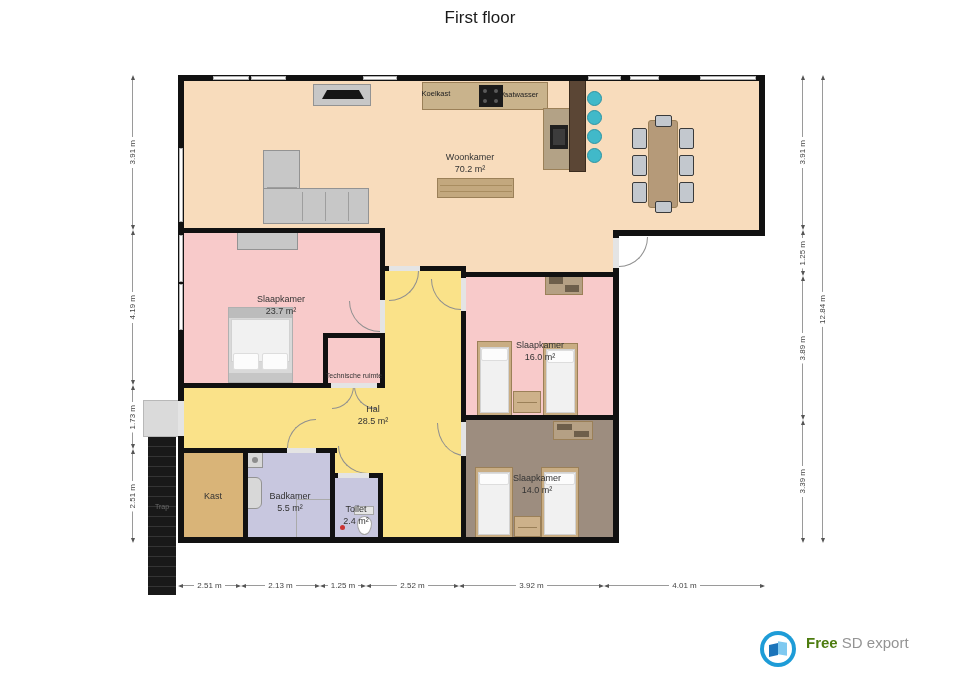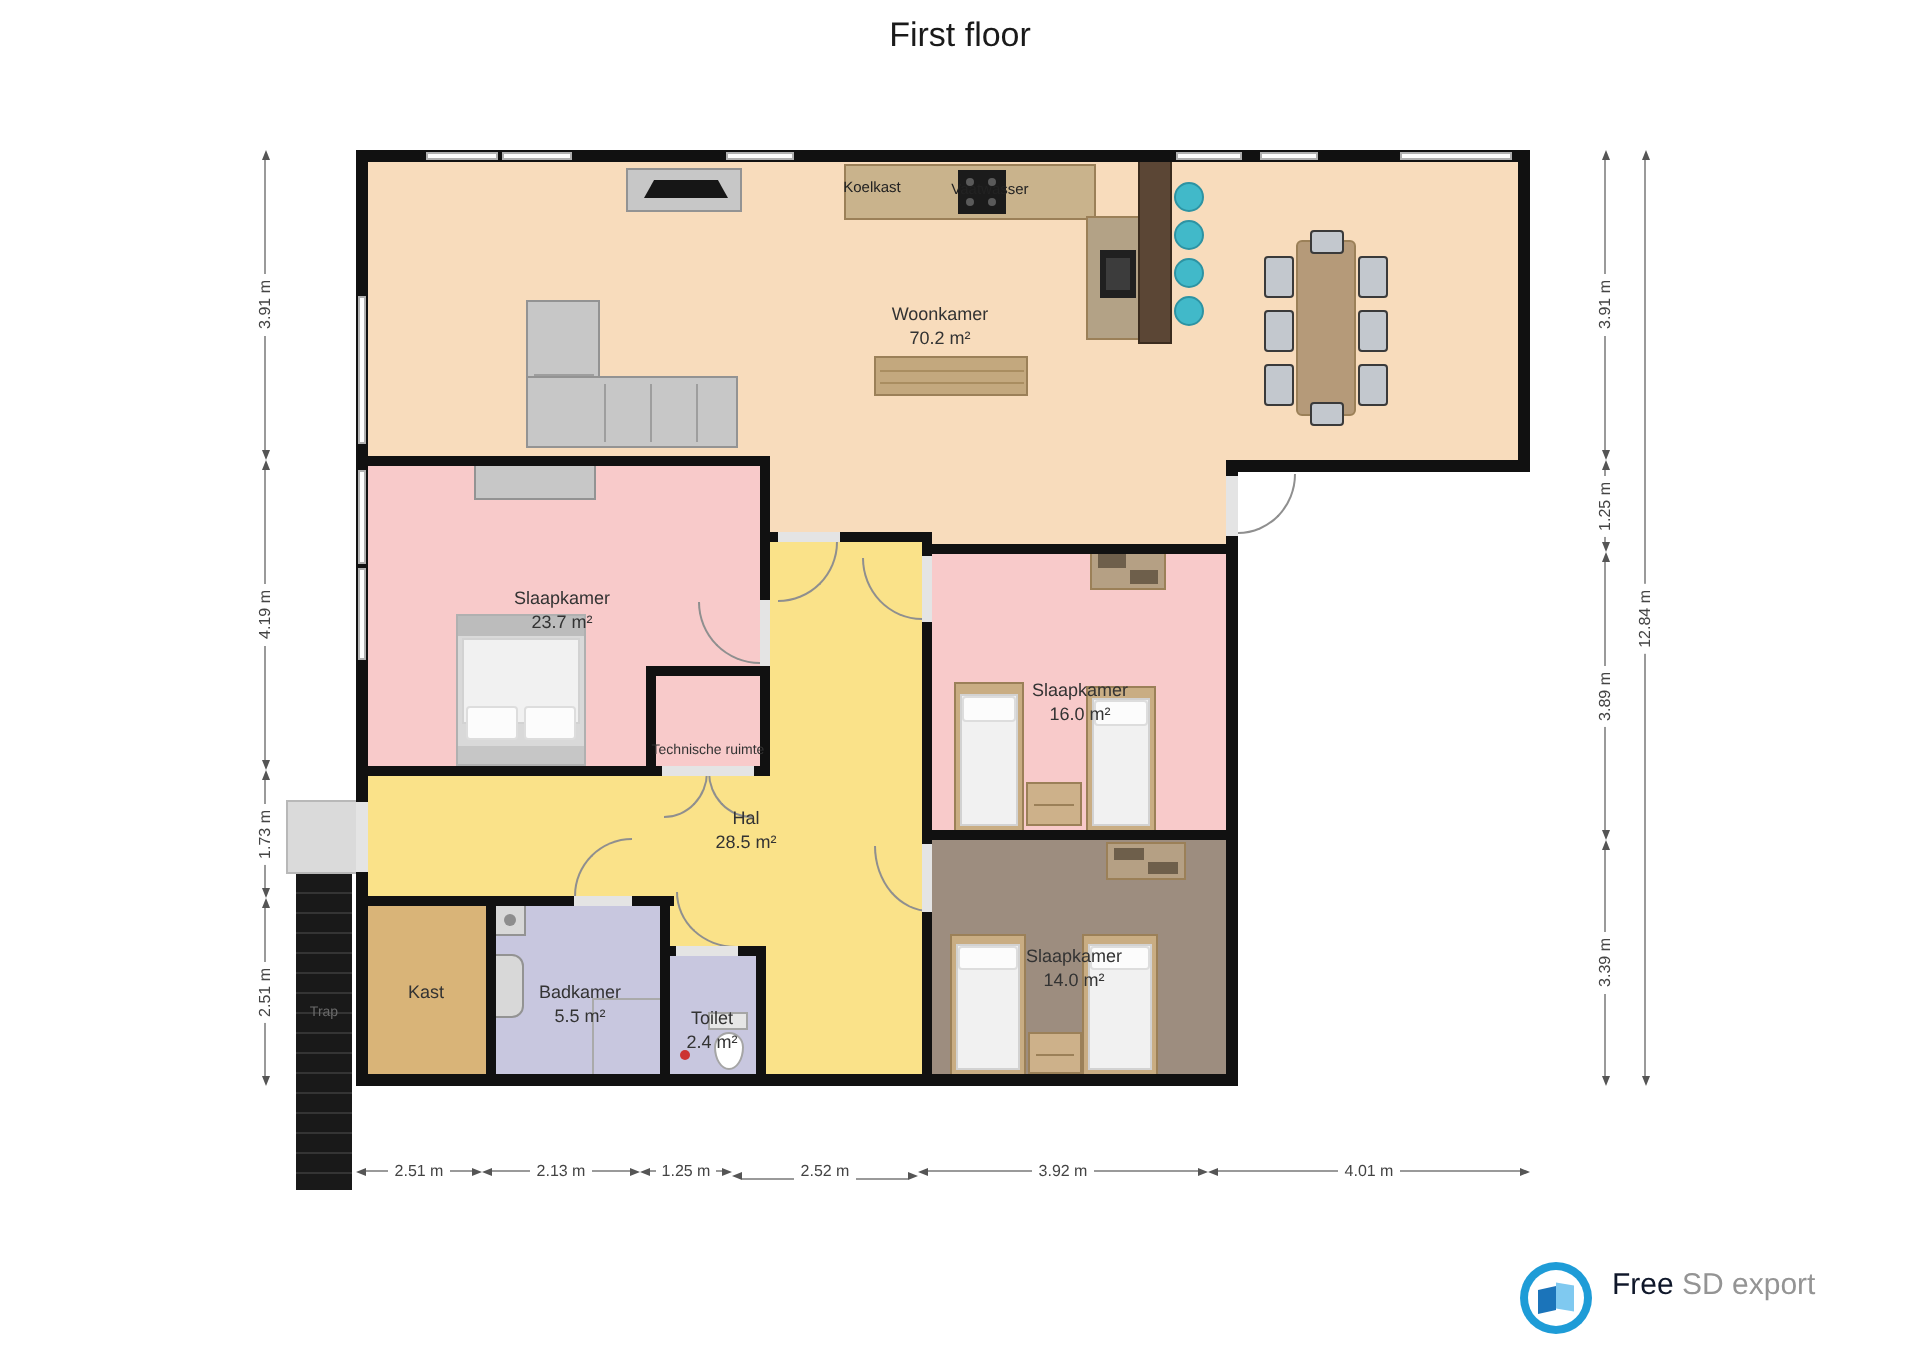--- a/index.html
+++ b/index.html
@@ -57,21 +57,21 @@
   .footer { position:absolute; left:760px; top:628px; width:190px; height:46px; z-index:6; }
   .logo   { position:absolute; left:0; top:3px; width:36px; height:36px; border-radius:50%;
             background:#1e9cd7; }
   .logo .inner { position:absolute; left:4px; top:4px; width:28px; height:28px;
                  border-radius:50%; background:#fff; overflow:hidden; }
   .logo .h1 { position:absolute; left:5px; top:9px; width:9px; height:12px;
               background:#1b74ba; transform:skewY(-12deg); }
   .logo .h2 { position:absolute; left:14px; top:7px; width:9px; height:13px;
               background:#7fc9f0; transform:skewY(10deg); }
   .ftop  { position:absolute; left:46px; top:6px; font-size:15px; color:#949494; }
-  .ftop b { color:#0f172a; font-weight:normal; }
+  .ftop b { color:#4d7c0f; font-weight:bold; }
   .fbrand{ position:absolute; left:45px; top:18px; font-size:27px; color:#5f5f5f; }
 </style>
 </head>
 <body>
 
 <div id="stage">
 
   <div class="title">First floor</div>
 
 
@@ -89,21 +89,21 @@
       <span class="ln"></span>
       <span class="ar"></span>
   </div>
   <div class="dimh" style="left:320px;top:581px;width:46px;">
     <span class="al"></span>
       <span class="ln"></span>
       <span class="lb">1.25 m</span>
       <span class="ln"></span>
       <span class="ar"></span>
   </div>
-  <div class="dimh" style="left:366px;top:581px;width:93px;align-items:flex-end;">
+  <div class="dimh" style="left:366px;top:581px;width:93px;">
     <span class="al"></span>
       <span class="ln"></span>
       <span class="lb">2.52 m</span>
       <span class="ln"></span>
       <span class="ar"></span>
   </div>
   <div class="dimh" style="left:459px;top:581px;width:145px;">
     <span class="al"></span>
       <span class="ln"></span>
       <span class="lb">3.92 m</span>
@@ -369,21 +369,21 @@
   </div>
   <div class="rlabel" style="left:240px;top:491px;width:100px;">
     <div>Badkamer</div>
     <div>5.5 m²</div>
   </div>
   <div class="rlabel" style="left:316px;top:504px;width:80px;">
     <div>Toilet</div>
     <div>2.4 m²</div>
   </div>
   <div class="applabel" style="left:406px;top:89px;width:60px;">Koelkast</div>
-  <div class="applabel" style="left:465px;top:90px;width:60px;">Vaatwasser</div>
+  <div class="applabel" style="left:489px;top:90px;width:60px;">Vaatwasser</div>
 
   <div class="footer">
     <div class="logo">
       <div class="inner">
         <div class="h1"></div>
         <div class="h2"></div>
       </div>
     </div>
     <div class="ftop"><b>Free</b><span> SD export</span></div>
   </div>

